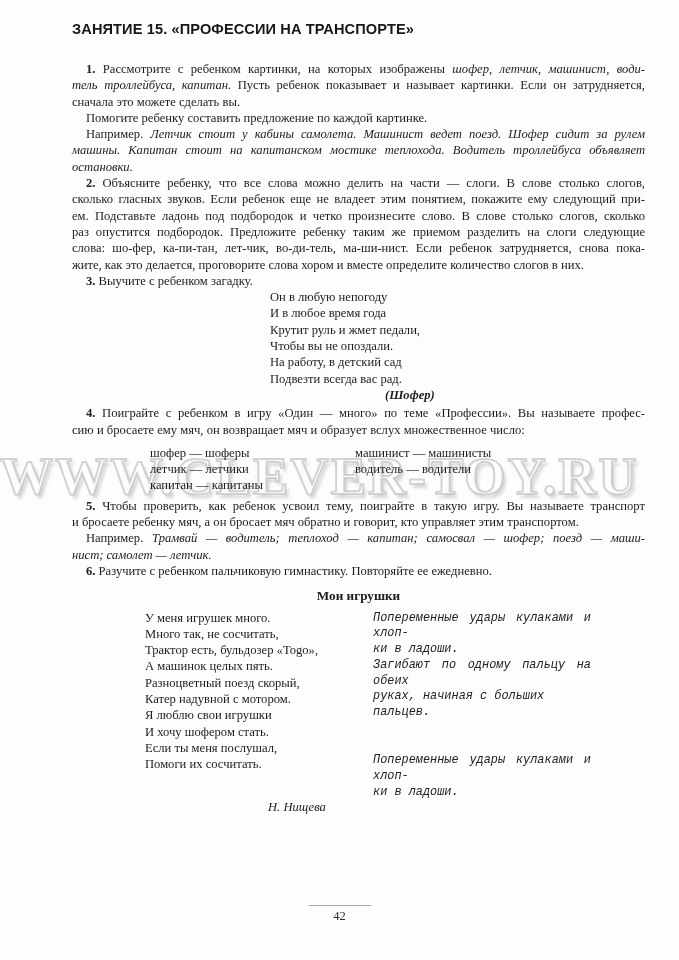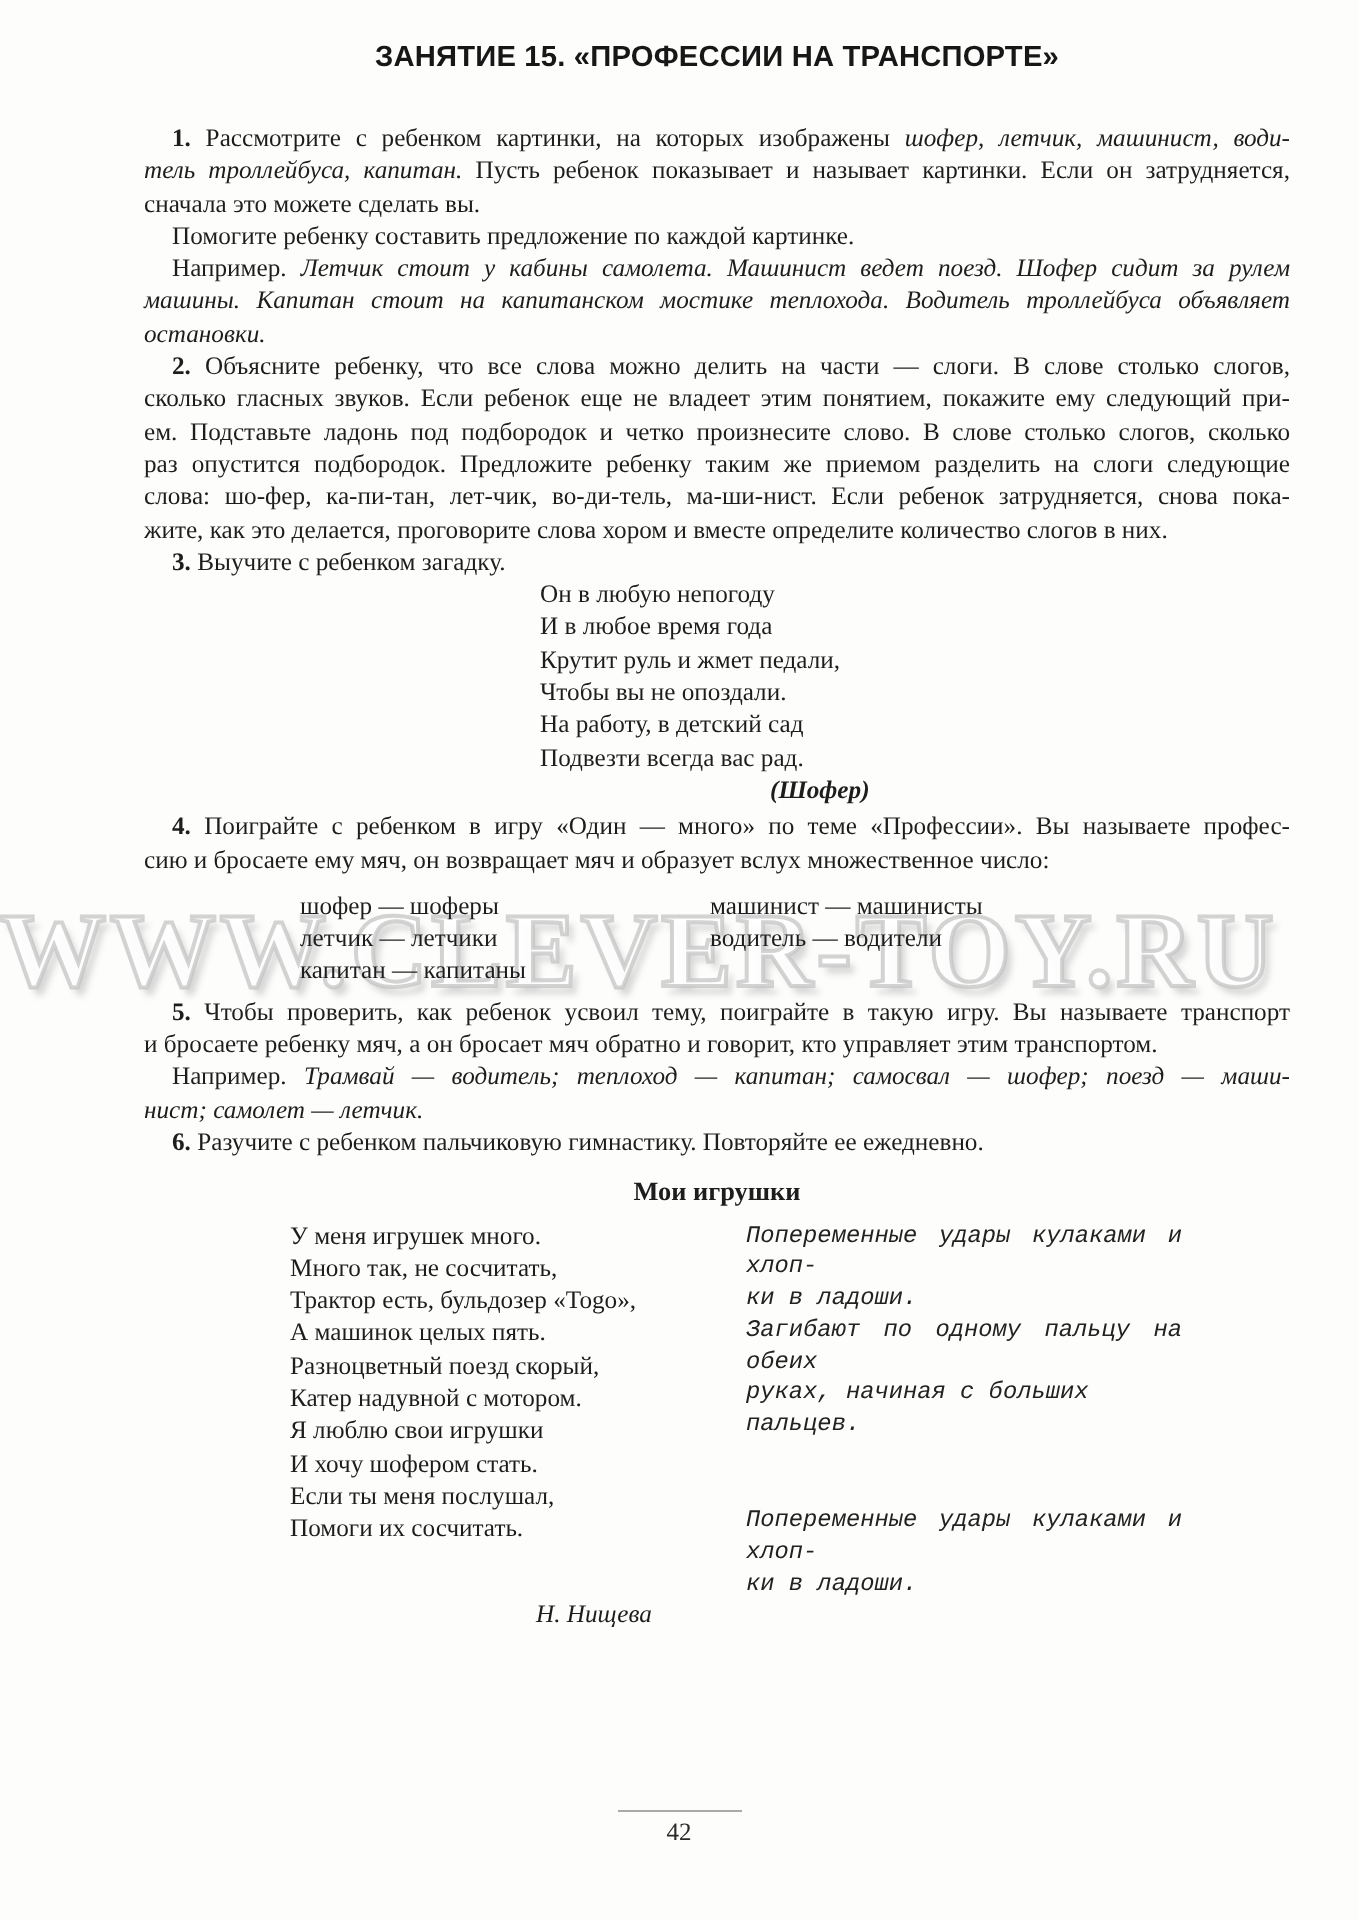--- a/index.html
+++ b/index.html
@@ -18,21 +18,20 @@
   .content{
     position:absolute;
     left:72px;top:20px;
     width:573px;
     font-size:12.6px;
     line-height:16.3px;
     z-index:1;
   }
   .doc-title{
     margin:0 0 23px 0;
-    text-align:center;
     font-family:"Liberation Sans",sans-serif;
     font-weight:bold;
     font-size:14.6px;
     line-height:18px;
     letter-spacing:0.1px;
     color:#171717;
   }
   .para{margin:0;}
   .tline{min-height:16.3px;}
   .just{text-align:justify;text-align-last:justify;-moz-text-align-last:justify;}

